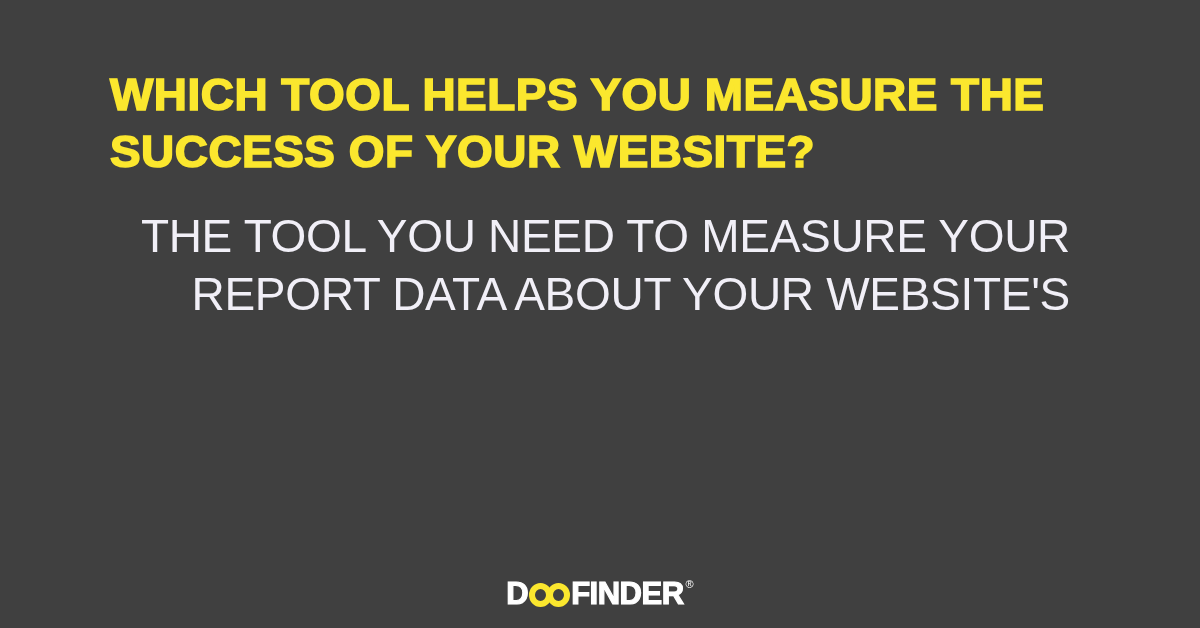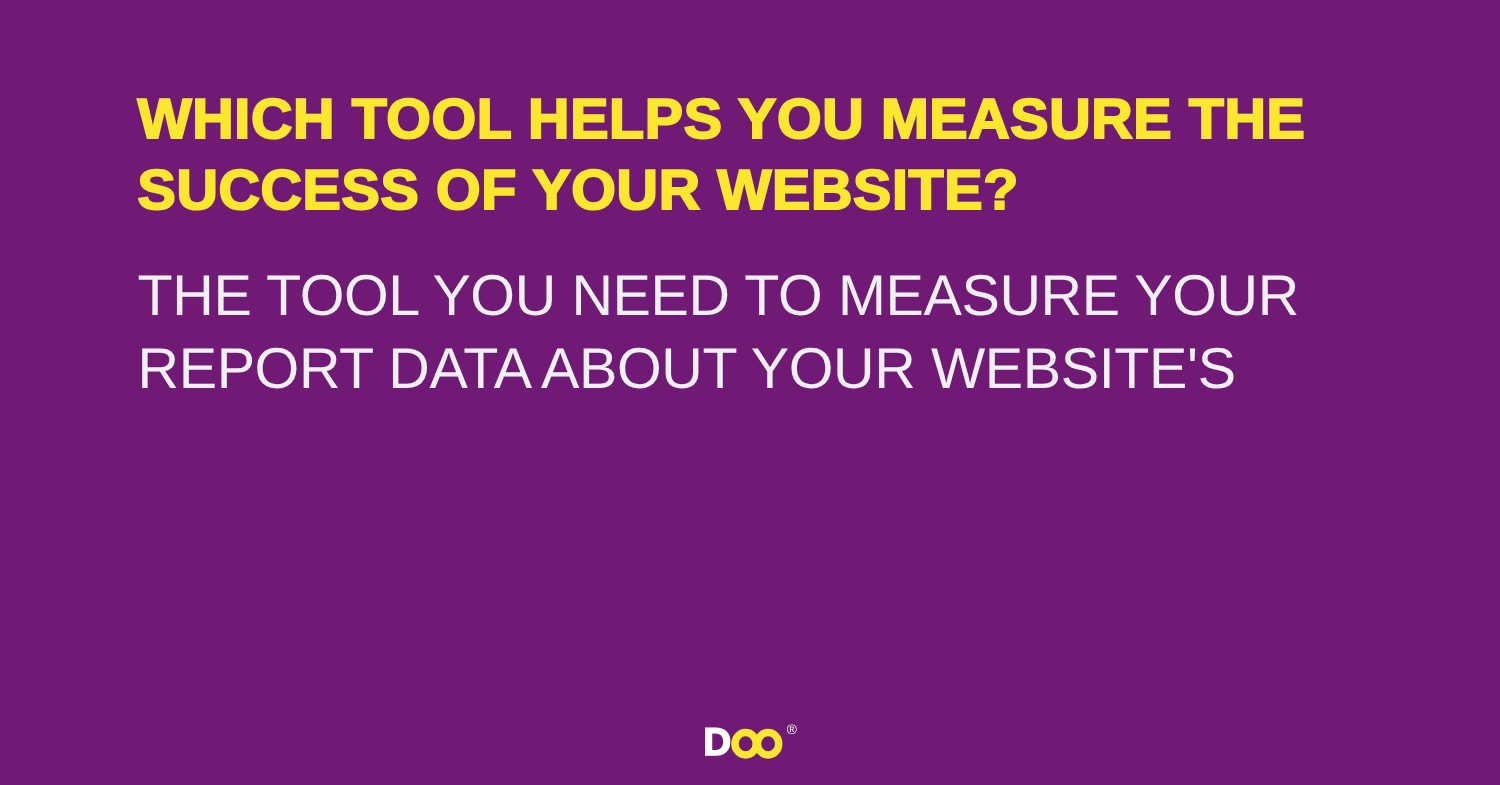--- a/index.html
+++ b/index.html
@@ -10,21 +10,21 @@
   body {
     width: 1200px;
     height: 628px;
     overflow: hidden;
     font-family: "Liberation Sans", sans-serif;
   }
   #card {
     position: relative;
     width: 1200px;
     height: 628px;
-    background: #701a75;
+    background: #404040;
     overflow: hidden;
   }
 
   
   #headline {
     position: absolute;
     left: 110px;
     top: 66px;
     width: 960px;
     margin: 0;
@@ -53,20 +53,21 @@
     width: 960px;
     margin: 0;
     padding: 0;
     color: #F1EFF7;
     font-family: "Liberation Sans", sans-serif;
     font-weight: 400;
     font-size: 46px;
     line-height: 57.5px;
     letter-spacing: -0.3px;
     text-transform: uppercase;
+    text-align: right;
   }
   #body-copy .bc-line {
     display: block;
     white-space: nowrap;
   }
   #body-copy .hi {
     color: #FBE72E;
   }
 
   
@@ -146,18 +147,19 @@
   </p>
 
   <div id="logo">
     <div class="logo-wrap">
       <span class="logo-text">
         <span class="logo-d">D</span>
         <span class="logo-infinity">
           <span class="oo oo-left"></span>
           <span class="oo oo-right"></span>
         </span>
+        <span class="logo-rest">FINDER</span>
       </span>
       <span class="logo-reg">®</span>
     </div>
   </div>
 
 </div>
 
 </body></html>

